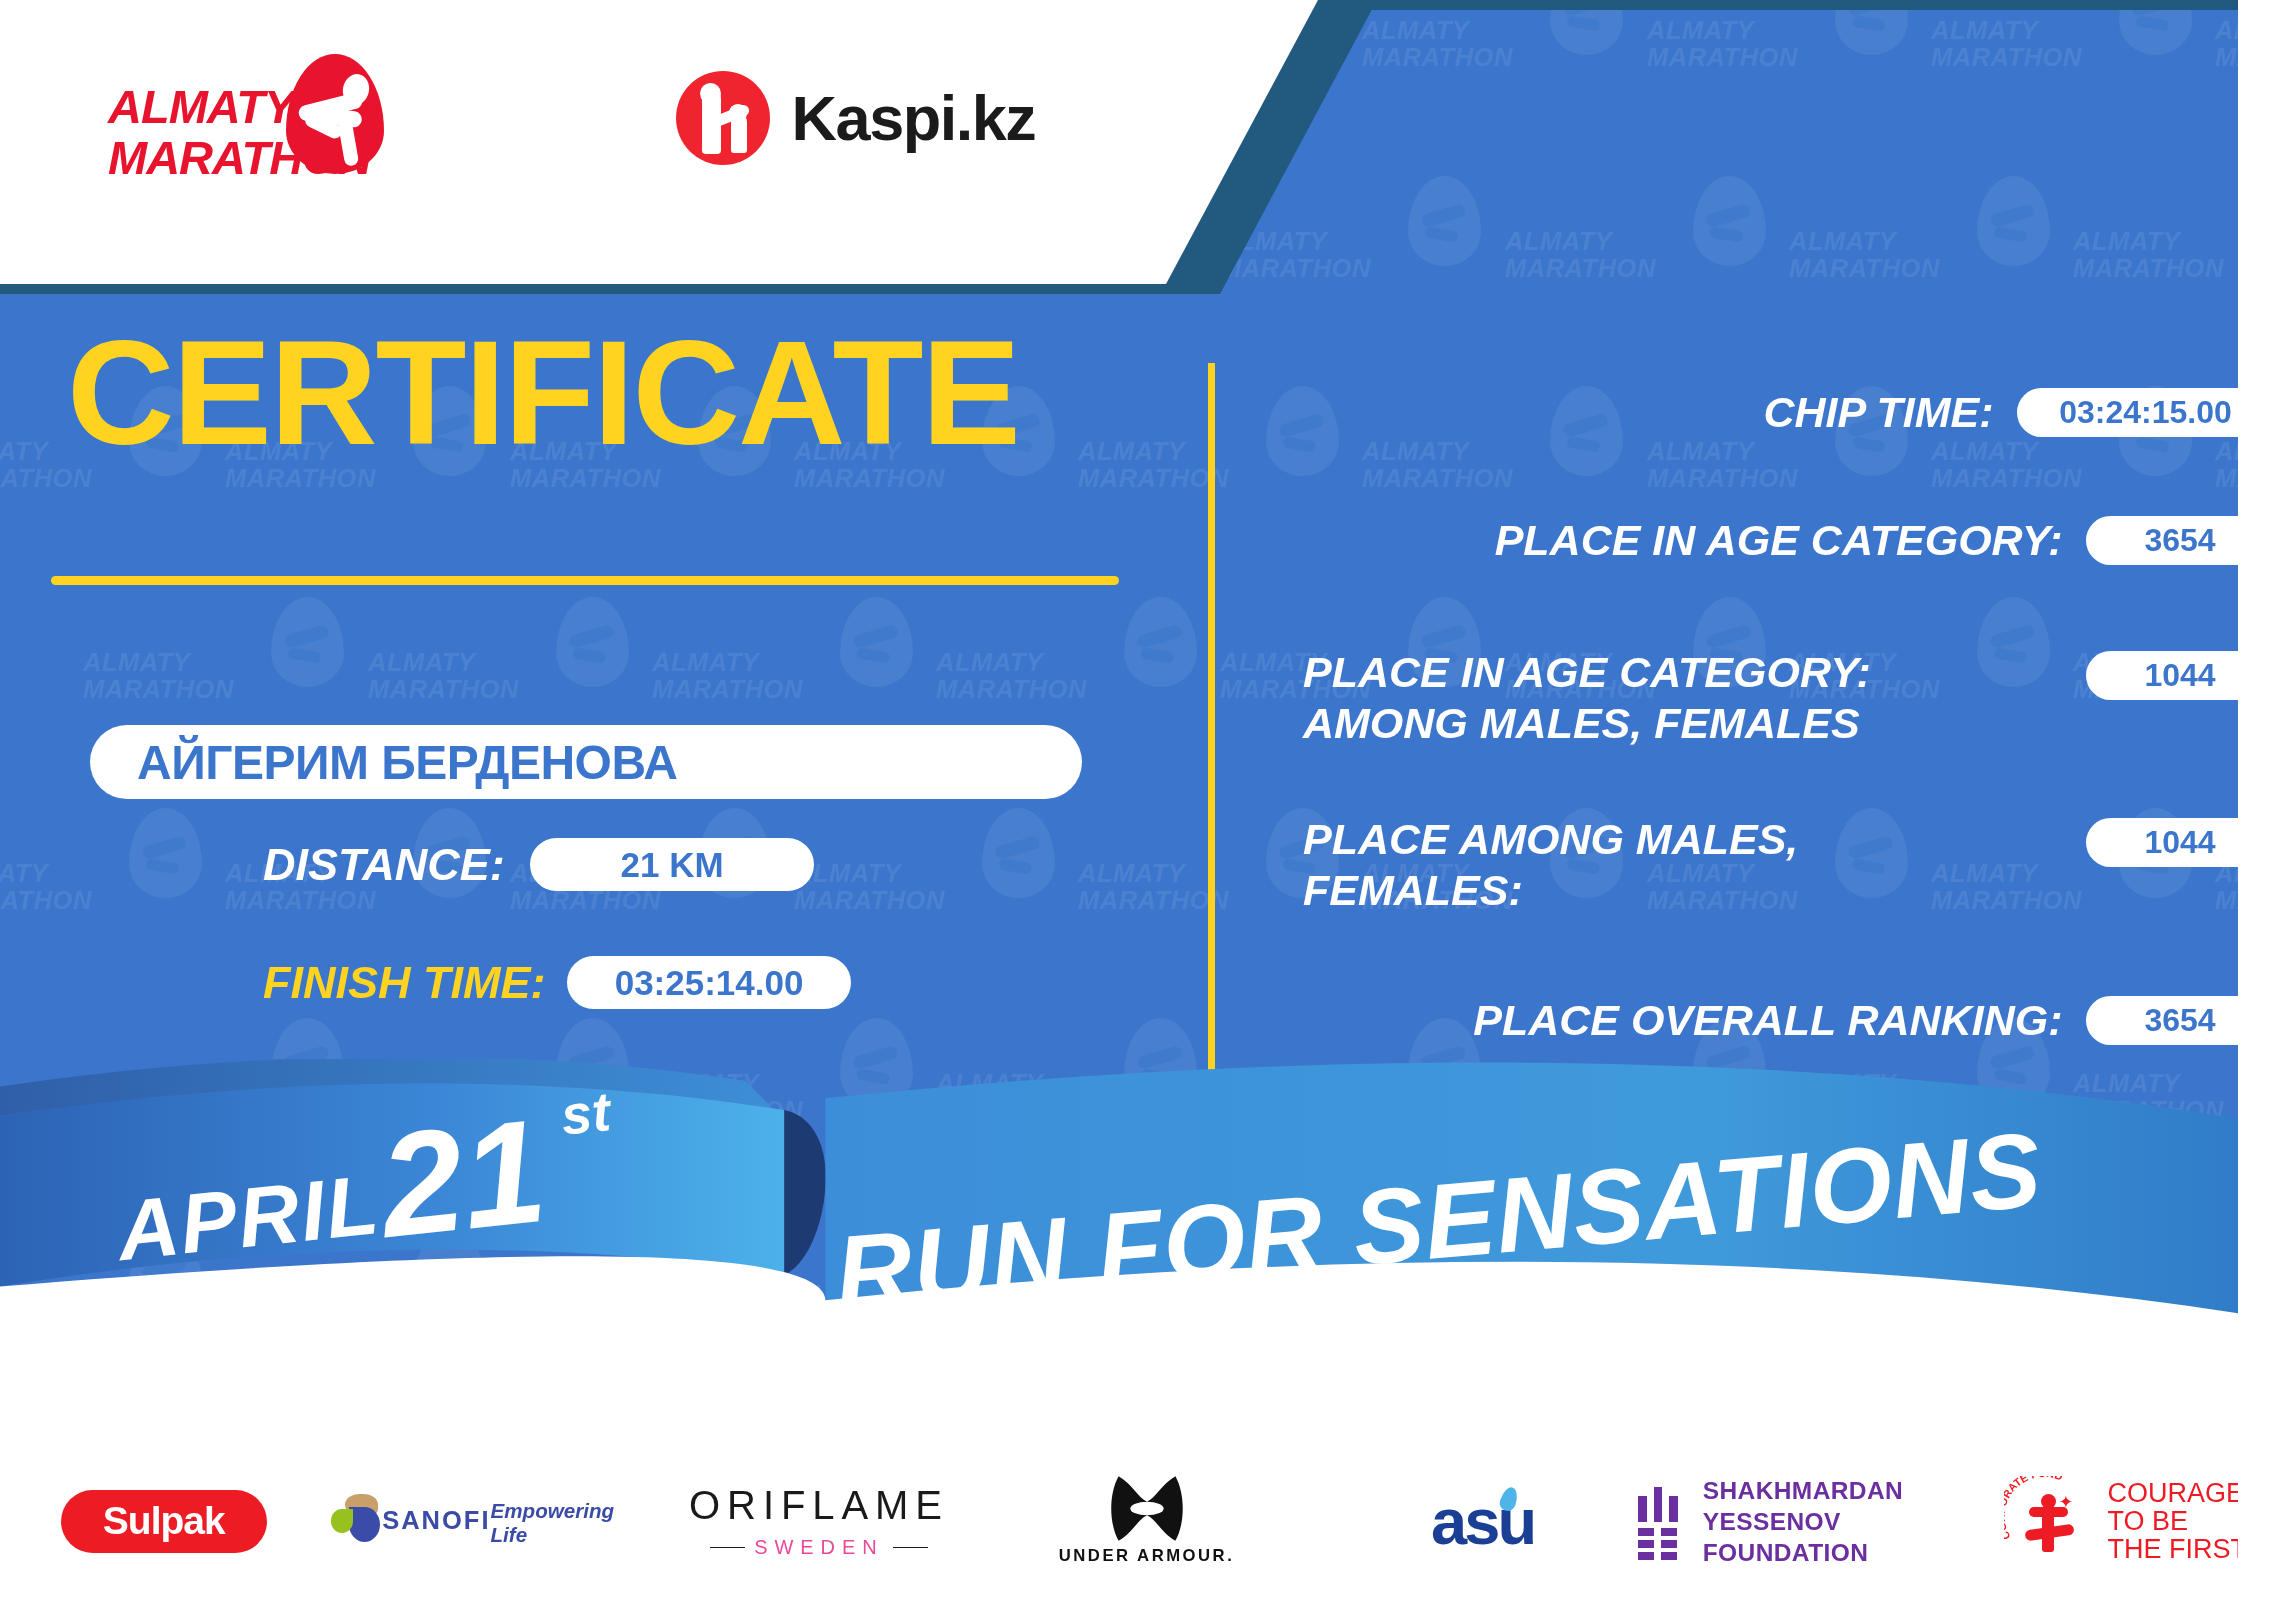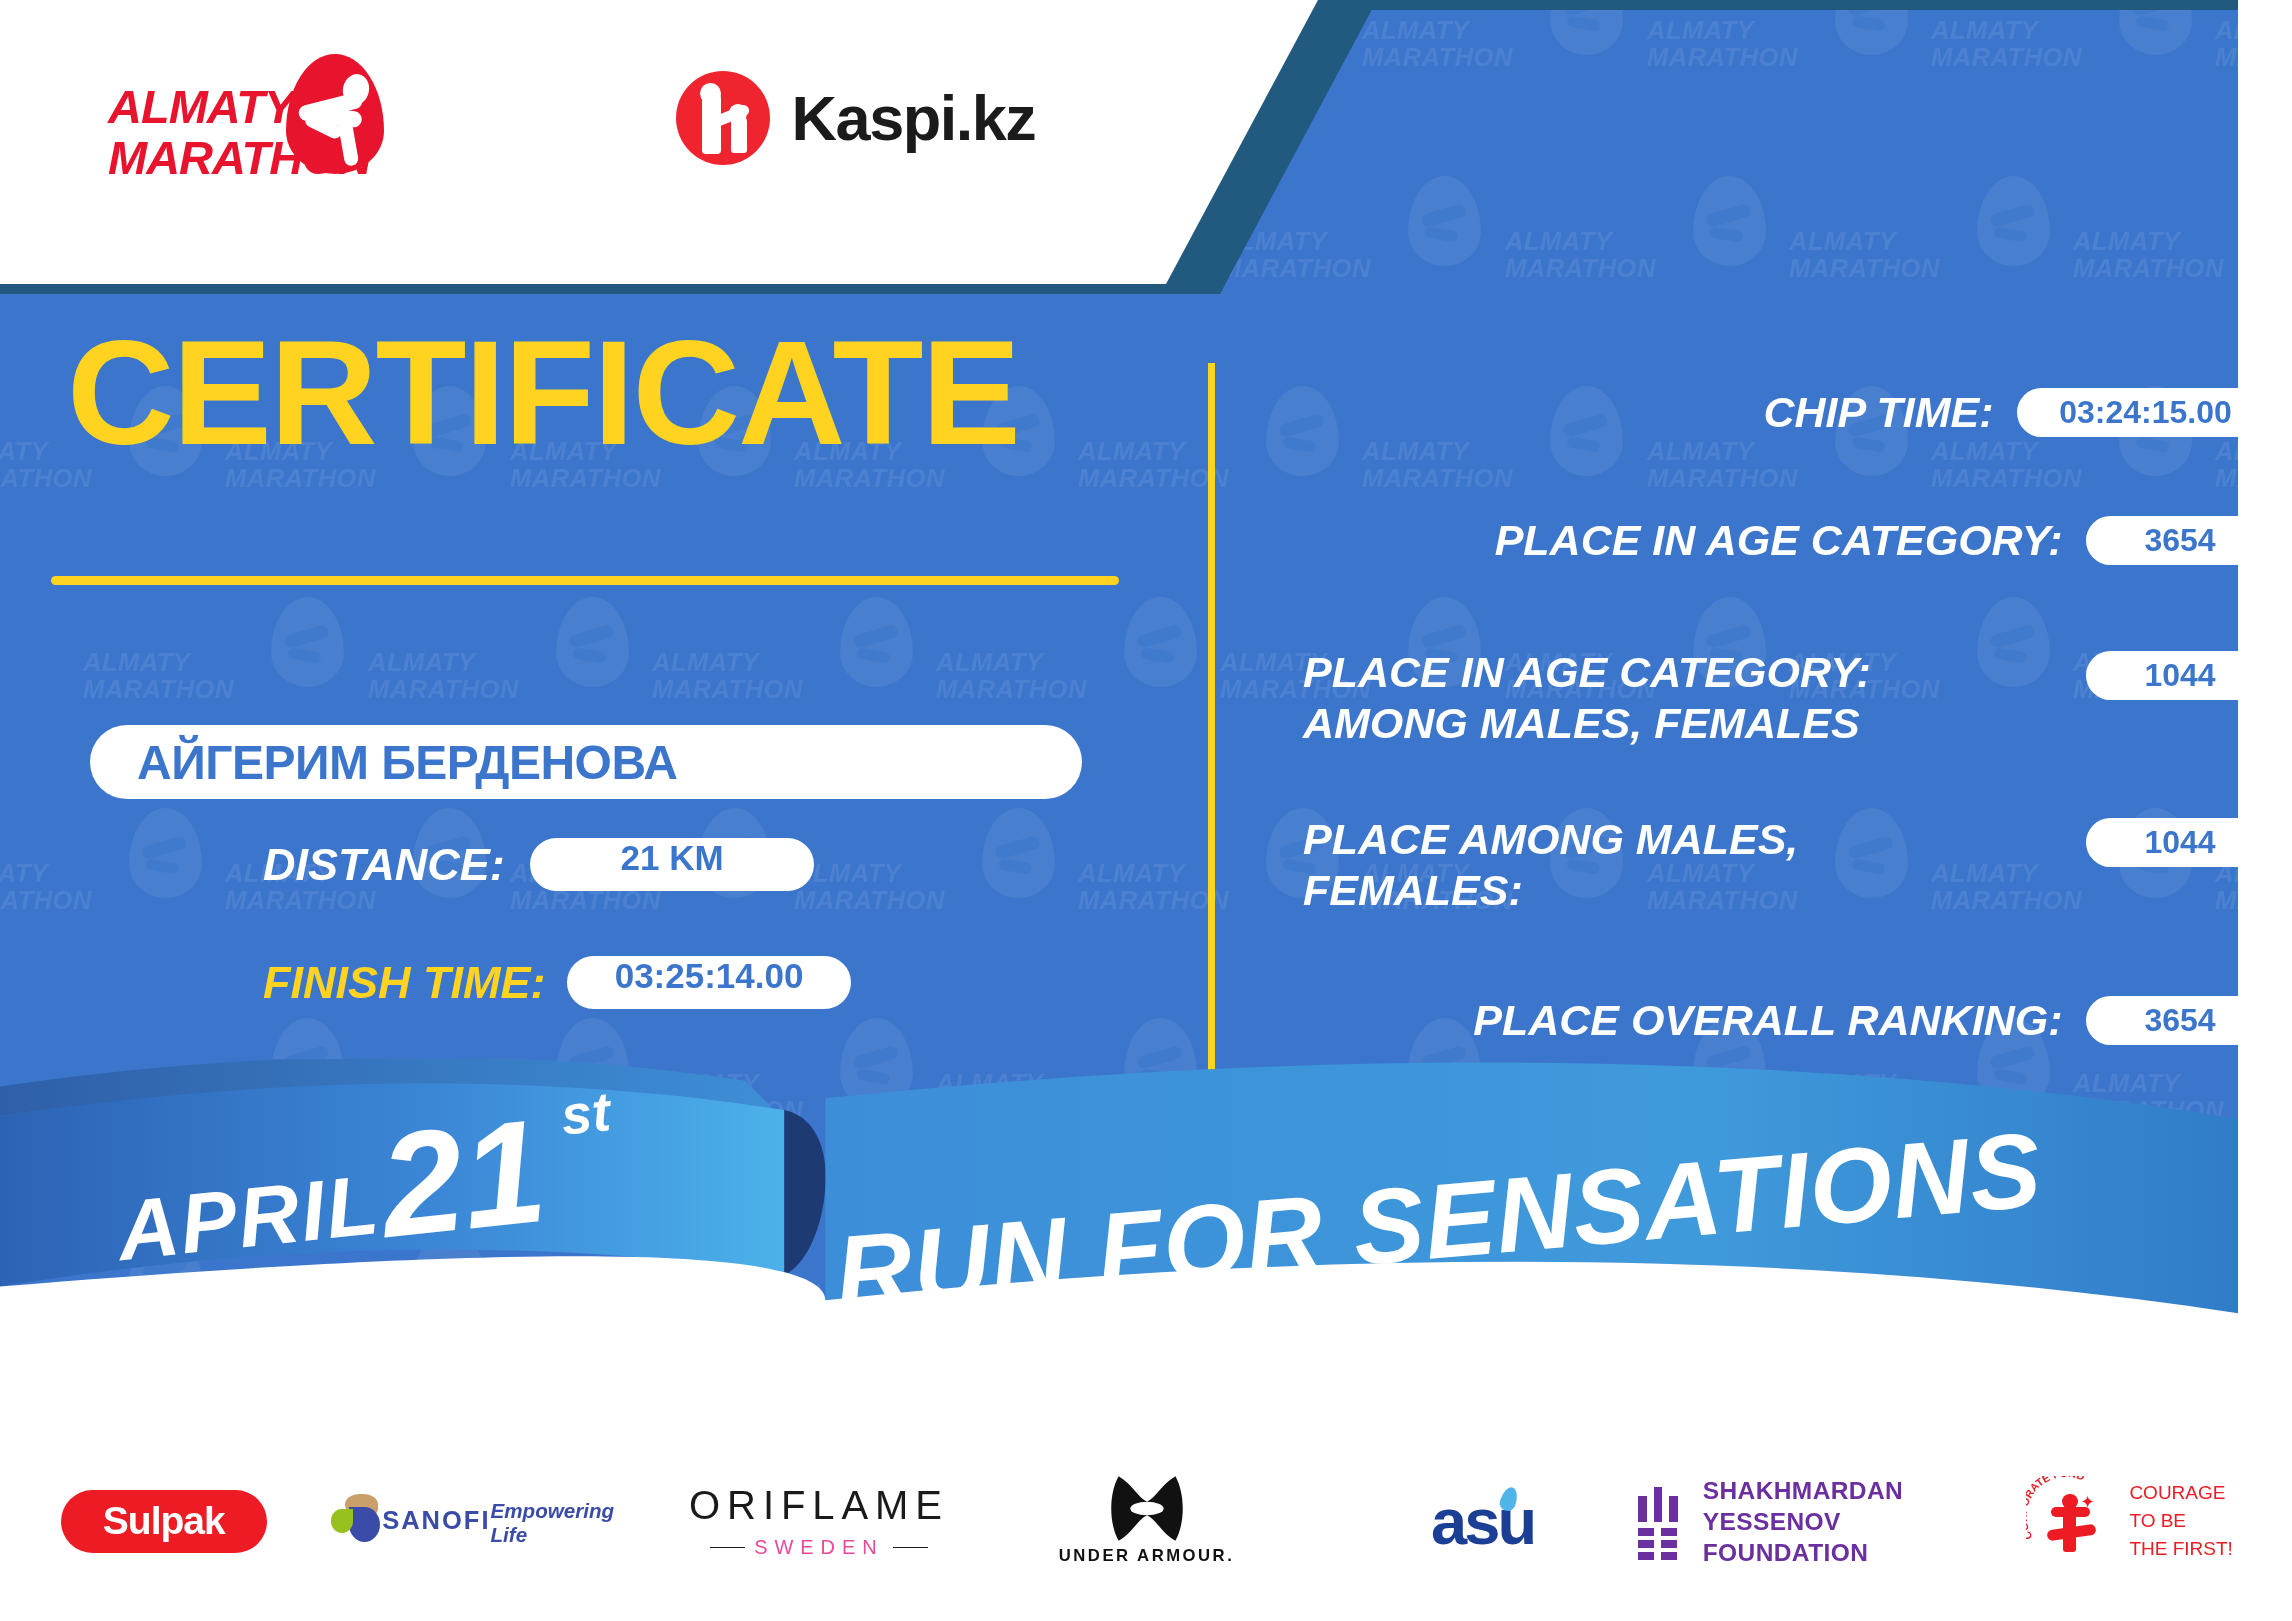--- a/index.html
+++ b/index.html
@@ -121,21 +121,21 @@
     margin-left:47px;font-size:48px;font-weight:bold;color:#3b76cc;
     letter-spacing:-0.5px;white-space:nowrap;
   }
 
   .lrow{position:absolute;display:flex;align-items:center;}
   .lrow .lbl{font-style:italic;font-weight:bold;font-size:45px;white-space:nowrap;}
   .lbl-white{color:#ffffff;}
   .lbl-yellow{color:#ffd320;}
   .lpill{
     background:#ffffff;border-radius:27.4px;height:53px;
-    display:flex;align-items:flex-start;justify-content:center;
+    display:flex;align-items:center;justify-content:center;
   }
   .lpill span{font-size:35px;font-weight:bold;color:#3b76cc;letter-spacing:0px;}
 
   
   .vline{
     position:absolute;left:1208px;top:363px;width:6.9px;height:725px;
     background:#ffd320;z-index:10;
   }
   .right-col{position:absolute;left:1215px;top:363px;width:1068px;z-index:10;}
   .rrow{
@@ -199,21 +199,21 @@
 
   .cf{display:flex;align-items:center;gap:13.7px;}
   .cf-mark{position:relative;width:90px;height:90px;}
   .cf-ring{position:absolute;left:0;top:0;width:90px;height:90px;}
   .cf-fig{position:absolute;left:29px;top:17.6px;width:29px;height:59px;}
   .cf-head{position:absolute;left:7.8px;top:0;width:15.7px;height:15.7px;background:#ed1c24;border-radius:50%;}
   .cf-arms{position:absolute;left:-3.9px;top:13.7px;width:39px;height:9.8px;background:#ed1c24;border-radius:4.9px;}
   .cf-torso{position:absolute;left:8.8px;top:21.6px;width:12.7px;height:37px;background:#ed1c24;border-radius:2.9px;}
   .cf-sash{position:absolute;left:-7.8px;top:33px;width:49px;height:10.8px;background:#ed1c24;border-radius:5.9px;transform:rotate(-8deg);}
   .cf-star{position:absolute;left:25.5px;top:-2px;color:#ed1c24;font-size:17.6px;}
-  .cf-text{color:#ed1c24;font-size:19px;line-height:28px;font-weight:500;}
+  .cf-text{color:#ed1c24;font-size:27px;line-height:28px;font-weight:500;}
 </style>
 </head>
 <body>
 
 <div id="cert">
 
   <div class="blue-body">
     <div class="watermark" id="wm">
         <div class="wm-cell" style="left:-59px;top:-39px;width:284px;height:211px;">
           <div class="wm-drop"></div>

